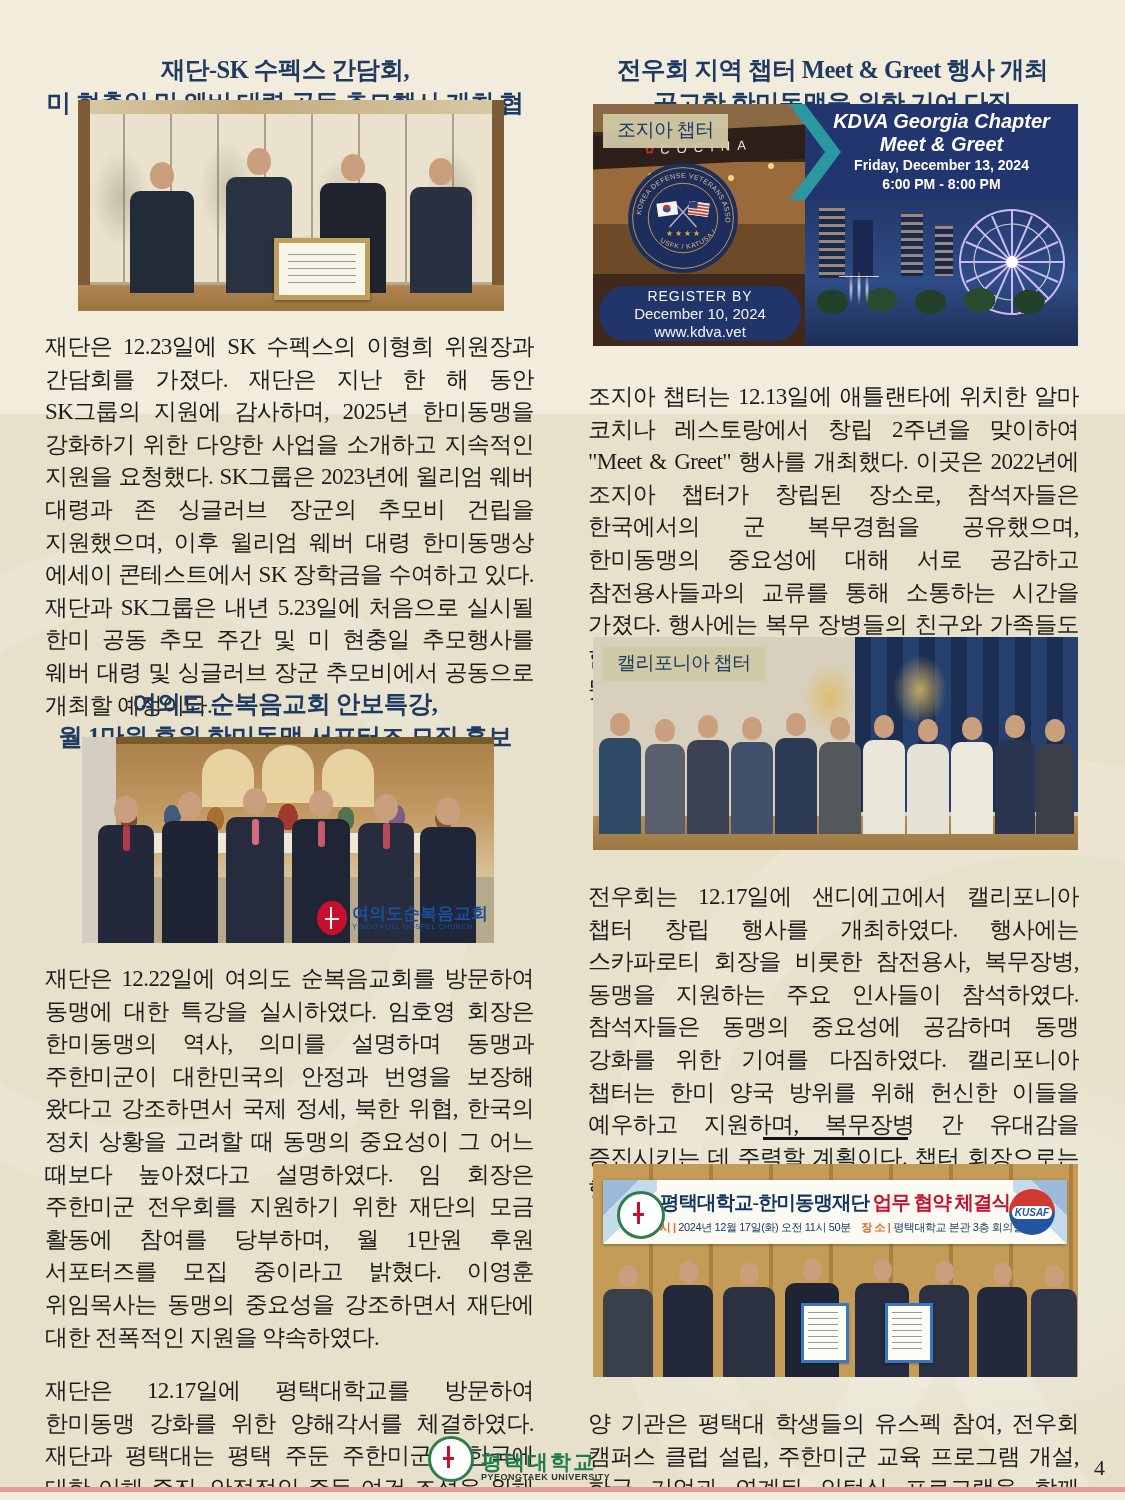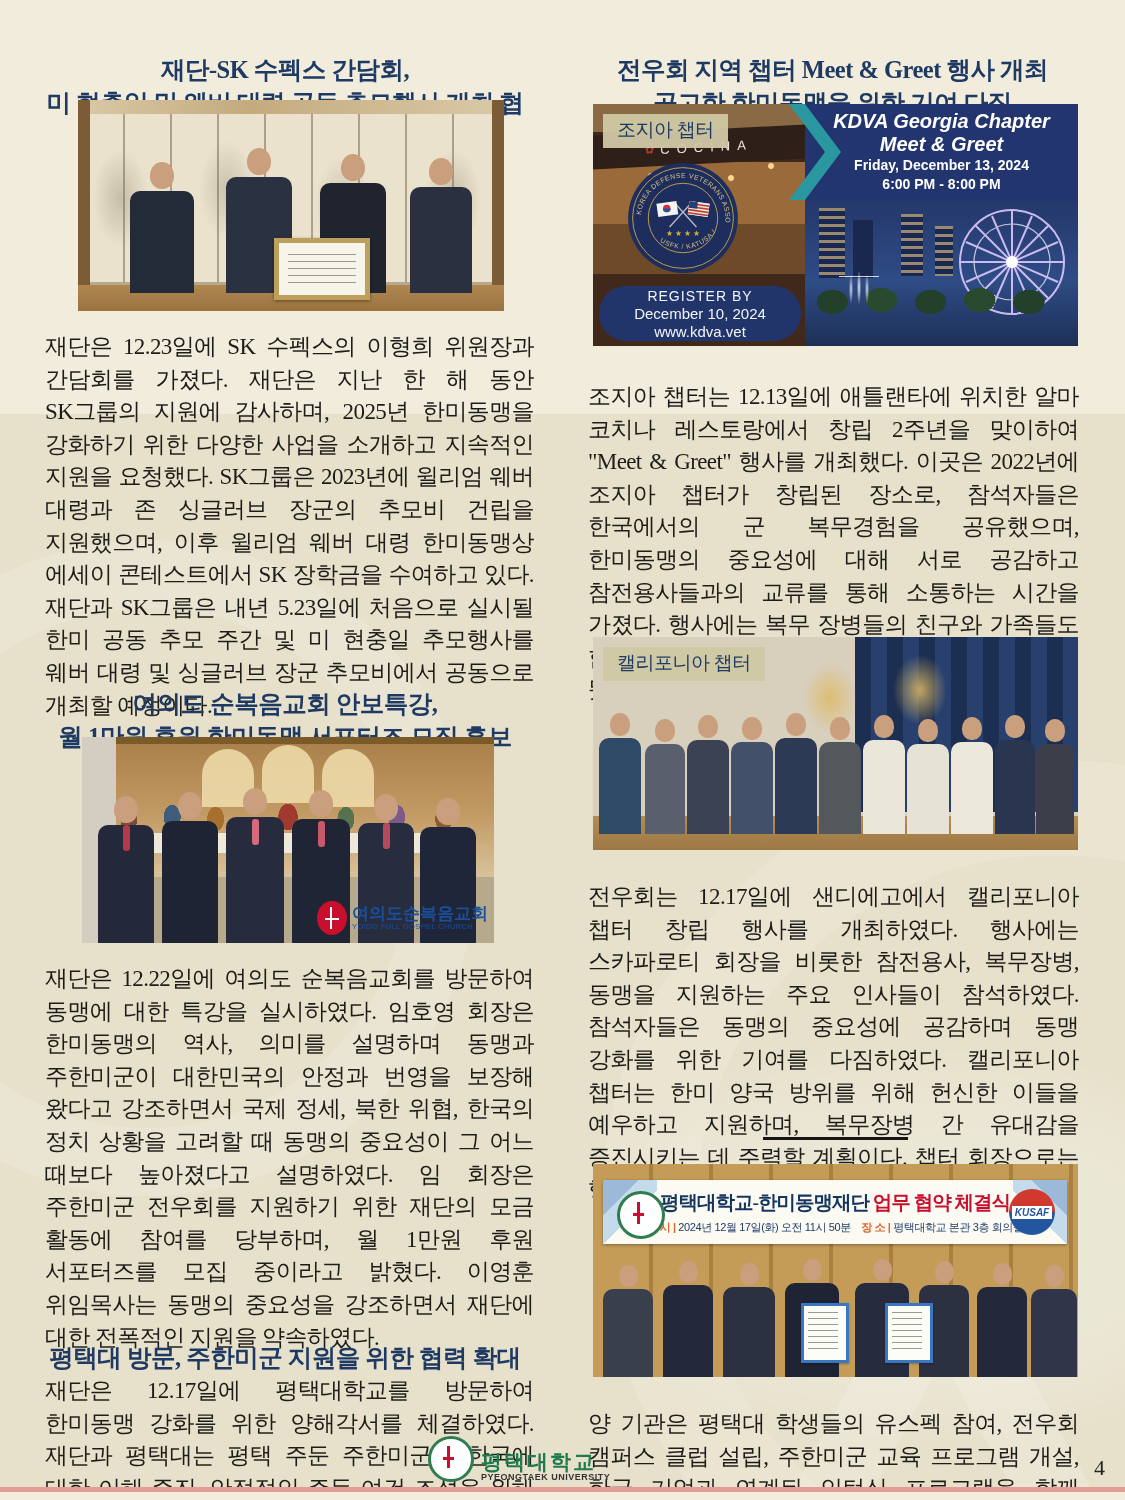--- a/index.html
+++ b/index.html
@@ -170,21 +170,21 @@
   .mou-sub{margin-top:4px;font-size:11px;font-family:"Liberation Sans",sans-serif;letter-spacing:-0.4px;}
   .mou-sub .lab{color:#e0662a;font-weight:bold;}
   .mou-sub .val{color:#1f3a66;}
   .univ-emblem{position:absolute;left:14px;top:11px;width:42px;height:42px;border-radius:50%;
     border:3px solid #2e7d4f;background:#fff;}
   .univ-emblem::after{content:"";position:absolute;left:13px;top:8px;width:11px;height:22px;
     background:linear-gradient(90deg,transparent 4px,#c8102e 4px 7px,transparent 7px),
                linear-gradient(0deg,transparent 8px,#c8102e 8px 11px,transparent 11px);}
   .kusaf{position:absolute;right:12px;top:9px;width:46px;height:46px;border-radius:50%;
     background:linear-gradient(180deg,#d03a2e 0 46%,#2456a0 54%);display:flex;align-items:center;justify-content:center;}
-  .kusaf span{background:#fff;border-radius:0;padding:1px 3px;font-family:"Liberation Sans",sans-serif;
+  .kusaf span{background:#fff;border-radius:6px;padding:1px 3px;font-family:"Liberation Sans",sans-serif;
     font-weight:bold;font-style:italic;font-size:10px;color:#2456a0;}
   .doc{position:absolute;bottom:14px;width:42px;height:54px;background:#fdfdf8;border:3px solid #3a77c2;z-index:5;
     box-shadow:0 1px 2px rgba(0,0,0,0.3);}
   .doc::after{content:"";position:absolute;left:4px;top:6px;width:30px;height:38px;
     background:repeating-linear-gradient(180deg,#9a9a92 0 1px,transparent 1px 6px);}
 
   
   .pt-logo{position:absolute;display:flex;align-items:flex-end;z-index:6;}
   .pt-emblem{width:40px;height:40px;border-radius:50%;border:3px solid #2e7d4f;background:#fff;position:relative;margin-right:7px;}
   .pt-emblem::after{content:"";position:absolute;left:12px;top:7px;width:11px;height:22px;
@@ -287,23 +287,20 @@
       <div class="church-emblem"></div>
       <div class="church-text">
         <div class="kr">여의도순복음교회</div>
         <div class="en">YOIDO FULL GOSPEL CHURCH</div>
       </div>
     </div>
   </div>
 
   <p class="body-text" style="left:45px;top:940px;width:489px;">재단은 12.22일에 여의도 순복음교회를 방문하여 동맹에 대한 특강을 실시하였다. 임호영 회장은 한미동맹의 역사, 의미를 설명하며 동맹과 주한미군이 대한민국의 안정과 번영을 보장해 왔다고 강조하면서 국제 정세, 북한 위협, 한국의 정치 상황을 고려할 때 동맹의 중요성이 그 어느 때보다 높아졌다고 설명하였다. 임 회장은 주한미군 전우회를 지원하기 위한 재단의 모금 활동에 참여를 당부하며, 월 1만원 후원 서포터즈를 모집 중이라고 밝혔다. 이영훈 위임목사는 동맹의 중요성을 강조하면서 재단에 대한 전폭적인 지원을 약속하였다.</p>
 
-  <h2 class="sec-title" style="left:35px;top:1322px;width:500px;">
-    <span>평택대 방문, 주한미군 지원을 위한 협력 확대</span>
-  </h2>
 
   <p class="body-text" style="left:45px;top:1352px;width:489px;">재단은 12.17일에 평택대학교를 방문하여 한미동맹 강화를 위한 양해각서를 체결하였다. 재단과 평택대는 평택 주둔 주한미군의 한국에 대한 이해 증진, 안정적인 주둔 여건 조성을 위해 협력하기로 하였다.</p>
 
   <div class="pt-logo" style="left:428px;top:1436px;">
     <div class="pt-emblem"></div>
     <div class="pt-text">
       <div class="kr">평택대학교</div>
       <div class="en">PYEONGTAEK UNIVERSITY</div>
     </div>
   </div>

